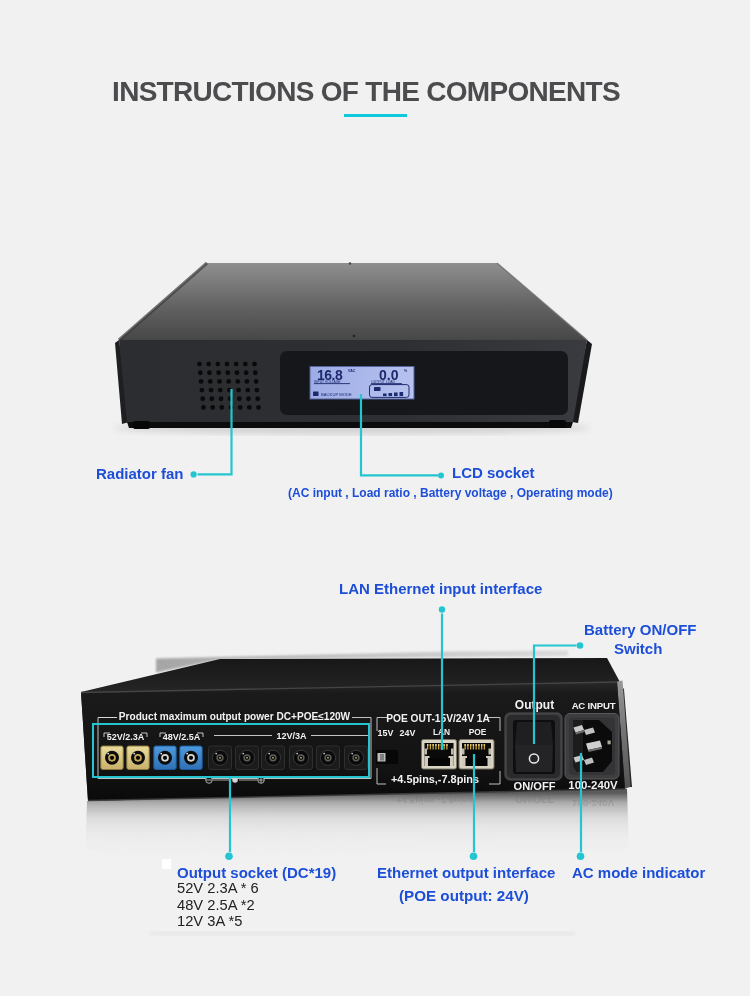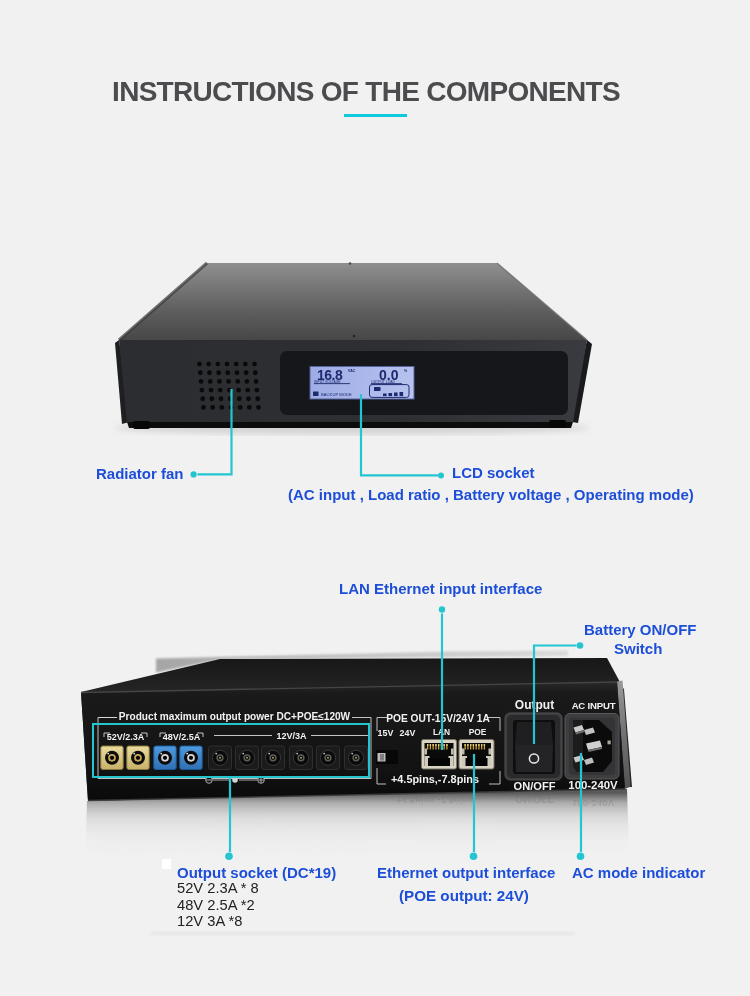--- a/index.html
+++ b/index.html
@@ -402,23 +402,23 @@
   <circle cx="442" cy="609.5" r="3.2"></circle>
   <circle cx="580" cy="645.5" r="3.3"></circle>
   <circle cx="229" cy="856.3" r="3.8"></circle>
   <circle cx="473.5" cy="856.3" r="3.8"></circle>
   <circle cx="580.5" cy="856.3" r="3.8"></circle>
 </g>
 </svg>
 
 <div class="abs lbl" id="t-fan" style="left:96px;top:465px;font-size:15px;">Radiator fan</div>
 <div class="abs lbl" id="t-lcd" style="left:452px;top:464px;font-size:15px;">LCD socket</div>
-<div class="abs lbl" id="t-acin" style="left:288px;top:486px;font-size:15px;">(AC input , Load ratio , Battery voltage , Operating mode)</div>
+<div class="abs lbl" id="t-acin" style="left:288px;top:486px;font-size:12px;">(AC input , Load ratio , Battery voltage , Operating mode)</div>
 <div class="abs lbl" id="t-lan" style="left:339px;top:580px;font-size:15px;">LAN Ethernet input interface</div>
 <div class="abs lbl" id="t-sw1" style="left:584px;top:621px;font-size:15px;">Battery ON/OFF</div>
 <div class="abs lbl" id="t-sw2" style="left:614px;top:640px;font-size:15px;">Switch</div>
 <div class="abs lbl" id="t-os" style="left:177px;top:864px;font-size:15px;">Output socket (DC*19)</div>
-<div class="abs" id="t-os1" style="left:177px;top:880px;font-size:14.7px;color:#222;">52V 2.3A * 8</div>
+<div class="abs" id="t-os1" style="left:177px;top:880px;font-size:14.7px;color:#222;">52V 2.3A * 6</div>
 <div class="abs" id="t-os2" style="left:177px;top:897px;font-size:14.7px;color:#222;">48V 2.5A *2</div>
-<div class="abs" id="t-os3" style="left:177px;top:913px;font-size:14.7px;color:#222;">12V 3A *8</div>
+<div class="abs" id="t-os3" style="left:177px;top:913px;font-size:14.7px;color:#222;">12V 3A *5</div>
 <div class="abs lbl" id="t-eth" style="left:377px;top:864px;font-size:15px;">Ethernet output interface</div>
 <div class="abs lbl" id="t-poe" style="left:399px;top:887px;font-size:15.2px;">(POE output: 24V)</div>
 <div class="abs lbl" id="t-ac" style="left:572px;top:864px;font-size:15px;">AC mode indicator</div>
 
 </body></html>

